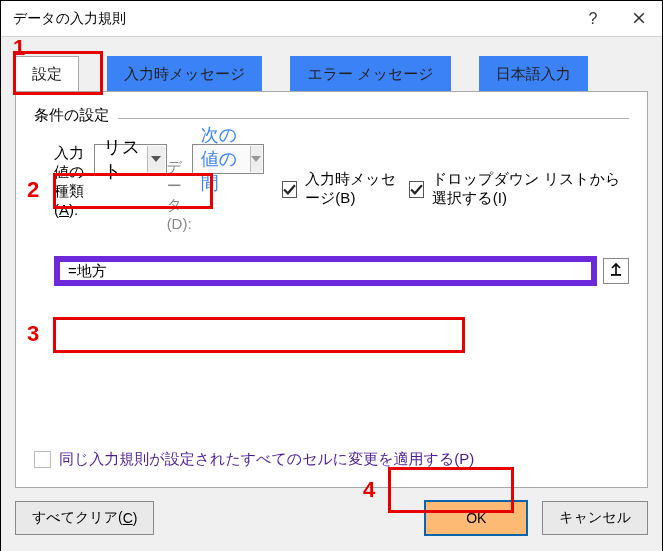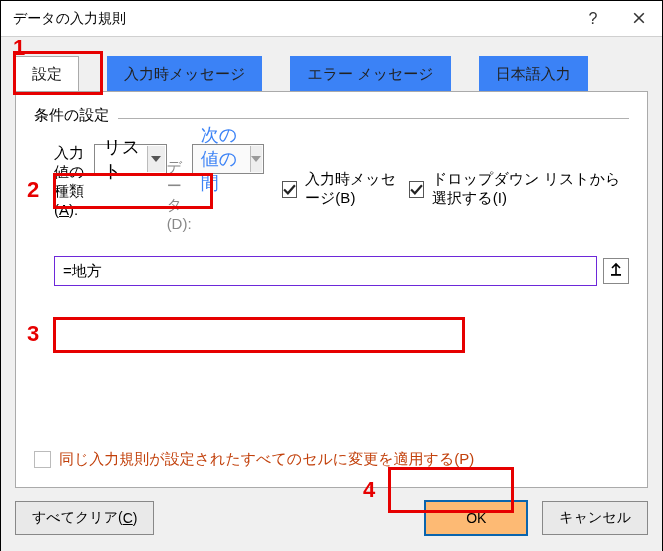--- a/index.html
+++ b/index.html
@@ -64,31 +64,31 @@
   .chev svg { width:10px; height:6px; }
   .check-row { display:flex; align-items:center; margin-bottom:8px; font-size:15px; }
   .checkbox {
     width:17px; height:17px; border:1px solid #555; margin-right:8px;
     display:inline-flex; align-items:center; justify-content:center; background:#fff;
   }
   .checkbox.checked svg { width:13px; height:13px; }
   .checkbox.disabled { border-color:#bbb; }
   .source-row { display:flex; align-items:center; }
   .textinput {
-    flex:1; height:30px; border:1px solid #6d28d9; background:#fff;
+    flex:1; height:30px; border:6px solid #6d28d9; background:#fff;
     font-size:15px; padding:0 8px; display:flex; align-items:center;
   }
   .range-btn {
     width:26px; height:26px; border:1px solid #888; margin-left:6px;
     display:flex; align-items:center; justify-content:center; background:#fff;
   }
   .range-btn svg { width:14px; height:14px; }
   .apply-row {
     position:absolute; left:18px; bottom:18px;
-    display:flex; align-items:center; font-size:15px; color:#c2410c;
+    display:flex; align-items:center; font-size:15px; color:#4c1d95;
   }
   .footer {
     position:absolute; left:14px; right:14px; bottom:14px; height:40px;
     display:flex; align-items:center;
   }
   .push-btn {
     height:34px; border:1px solid #888; background:#e9e9e9;
     font-size:14px; display:flex; align-items:center; justify-content:center;
     padding:16px 16px; min-width:100px;
   }

